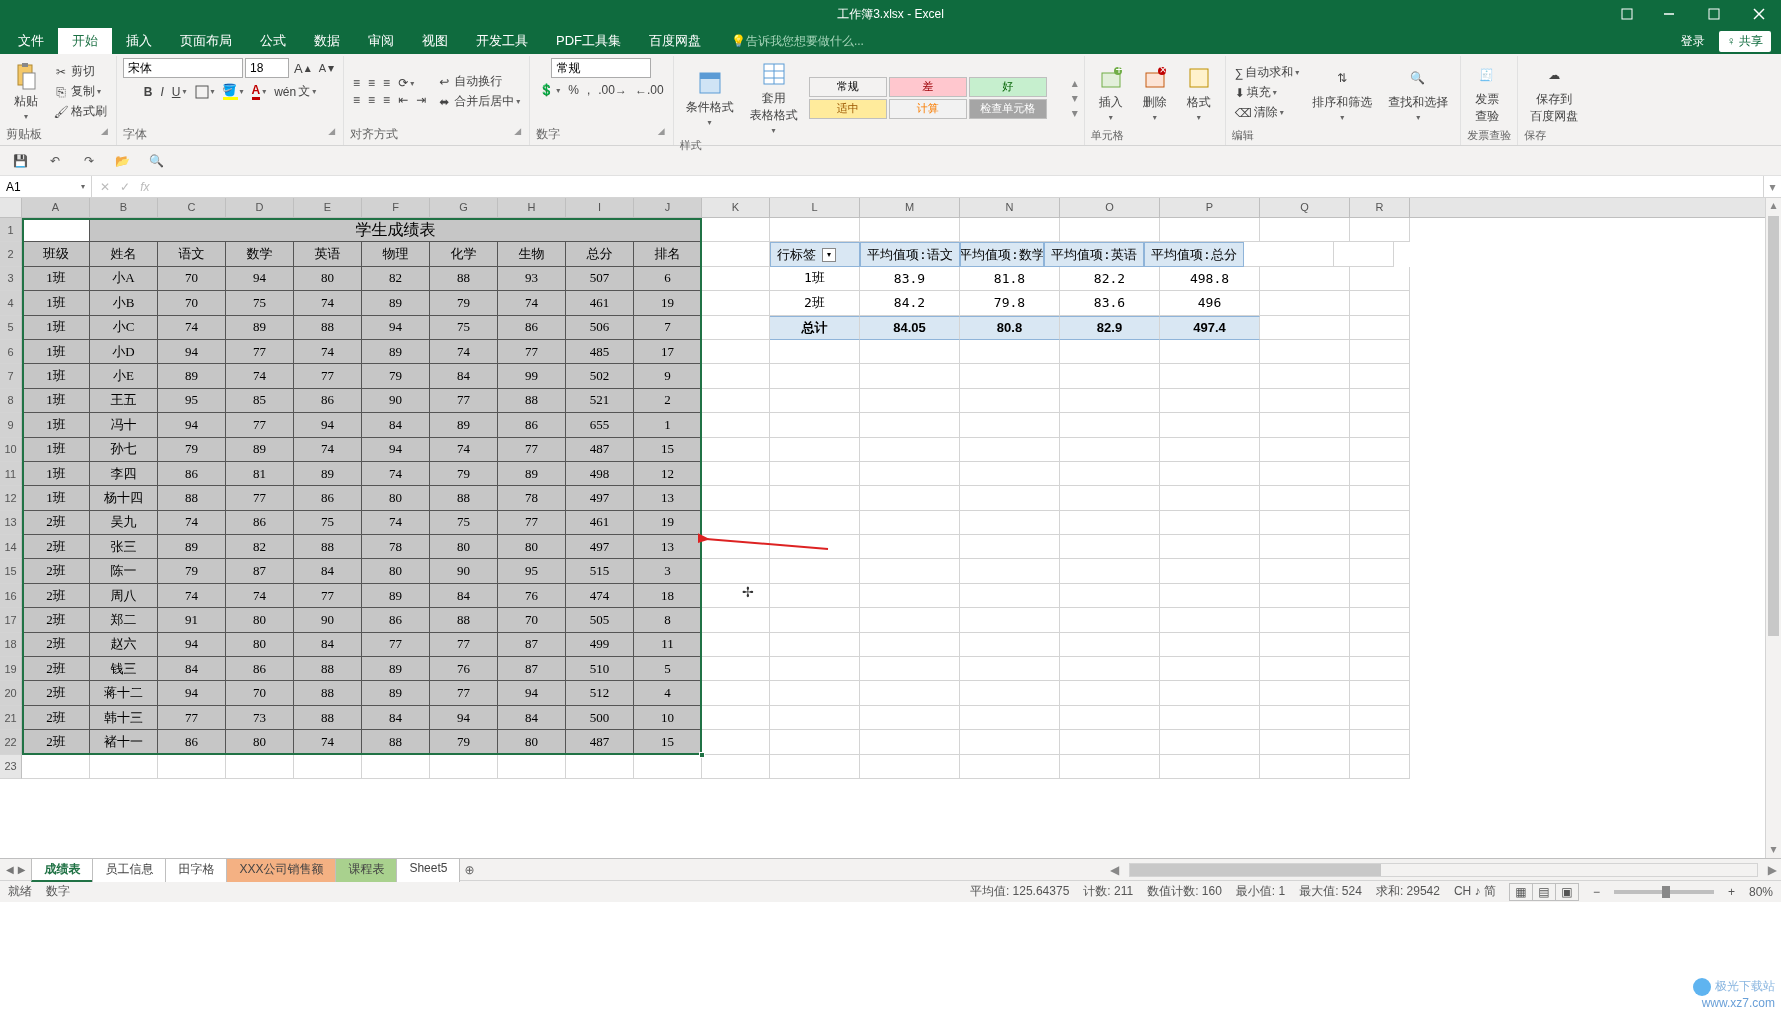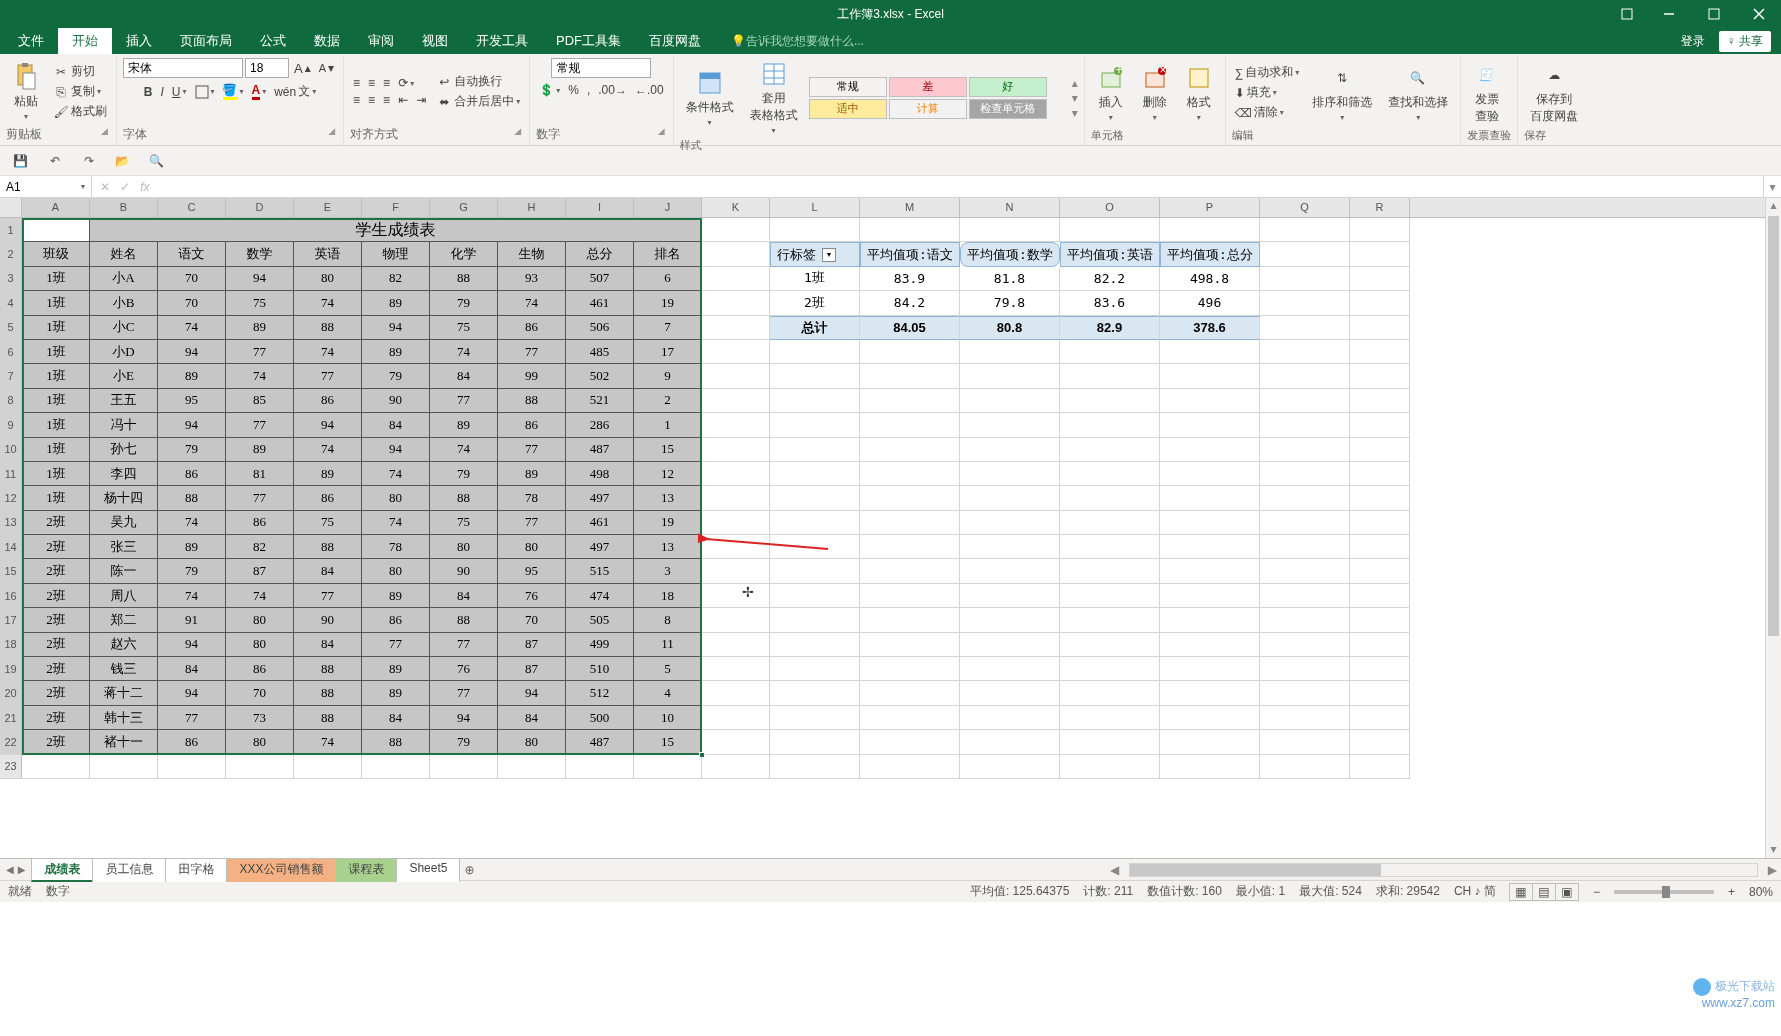--- a/index.html
+++ b/index.html
@@ -464,21 +464,21 @@
         <div class="cell tblhdr" style="width: 68px;">数学</div>
         <div class="cell tblhdr" style="width: 68px;">英语</div>
         <div class="cell tblhdr" style="width: 68px;">物理</div>
         <div class="cell tblhdr" style="width: 68px;">化学</div>
         <div class="cell tblhdr" style="width: 68px;">生物</div>
         <div class="cell tblhdr" style="width: 68px;">总分</div>
         <div class="cell tblhdr" style="width: 68px;">排名</div>
         <div class="cell " style="width: 68px;"></div>
         <div class="cell pv-hdr" style="width: 90px; justify-content: flex-start;">行标签<span class="pv-filter">▾</span></div>
         <div class="cell pv-hdr" style="width: 100px; justify-content: center;">平均值项:语文</div>
-        <div class="cell pv-hdr" style="width: 100px; justify-content: center; border-radius: 8px;">平均值项:数学</div>
+        <div class="cell pv-hdr" style="width: 84px; justify-content: center;">平均值项:数学</div>
         <div class="cell pv-hdr" style="width: 100px; justify-content: center;">平均值项:英语</div>
         <div class="cell pv-hdr" style="width: 100px; justify-content: center;">平均值项:总分</div>
         <div class="cell " style="width: 90px;"></div>
         <div class="cell " style="width: 60px;"></div>
       </div>
       <div class="row" style="height: 24.4px;">
         <div class="rowhdr sel">3</div>
         <div class="cell tblcell tbl-border-left" style="width: 68px;">1班</div>
         <div class="cell tblcell" style="width: 68px;">小A</div>
         <div class="cell tblcell" style="width: 68px;">70</div>
@@ -529,21 +529,21 @@
         <div class="cell tblcell" style="width: 68px;">94</div>
         <div class="cell tblcell" style="width: 68px;">75</div>
         <div class="cell tblcell" style="width: 68px;">86</div>
         <div class="cell tblcell" style="width: 68px;">506</div>
         <div class="cell tblcell" style="width: 68px;">7</div>
         <div class="cell " style="width: 68px;"></div>
         <div class="cell pv-total" style="width: 90px;">总计</div>
         <div class="cell pv-total" style="width: 100px;">84.05</div>
         <div class="cell pv-total" style="width: 100px;">80.8</div>
         <div class="cell pv-total" style="width: 100px;">82.9</div>
-        <div class="cell pv-total" style="width: 100px;">378.6</div>
+        <div class="cell pv-total" style="width: 100px;">497.4</div>
         <div class="cell " style="width: 90px;"></div>
         <div class="cell " style="width: 60px;"></div>
       </div>
       <div class="row" style="height: 24.4px;">
         <div class="rowhdr sel">6</div>
         <div class="cell tblcell tbl-border-left" style="width: 68px;">1班</div>
         <div class="cell tblcell" style="width: 68px;">小D</div>
         <div class="cell tblcell" style="width: 68px;">94</div>
         <div class="cell tblcell" style="width: 68px;">77</div>
         <div class="cell tblcell" style="width: 68px;">74</div>
@@ -606,21 +606,21 @@
       <div class="row" style="height: 24.4px;">
         <div class="rowhdr sel">9</div>
         <div class="cell tblcell tbl-border-left" style="width: 68px;">1班</div>
         <div class="cell tblcell" style="width: 68px;">冯十</div>
         <div class="cell tblcell" style="width: 68px;">94</div>
         <div class="cell tblcell" style="width: 68px;">77</div>
         <div class="cell tblcell" style="width: 68px;">94</div>
         <div class="cell tblcell" style="width: 68px;">84</div>
         <div class="cell tblcell" style="width: 68px;">89</div>
         <div class="cell tblcell" style="width: 68px;">86</div>
-        <div class="cell tblcell" style="width: 68px;">286</div>
+        <div class="cell tblcell" style="width: 68px;">655</div>
         <div class="cell tblcell" style="width: 68px;">1</div>
         <div class="cell " style="width: 68px;"></div>
         <div class="cell " style="width: 90px;"></div>
         <div class="cell " style="width: 100px;"></div>
         <div class="cell " style="width: 100px;"></div>
         <div class="cell " style="width: 100px;"></div>
         <div class="cell " style="width: 100px;"></div>
         <div class="cell " style="width: 90px;"></div>
         <div class="cell " style="width: 60px;"></div>
       </div>

